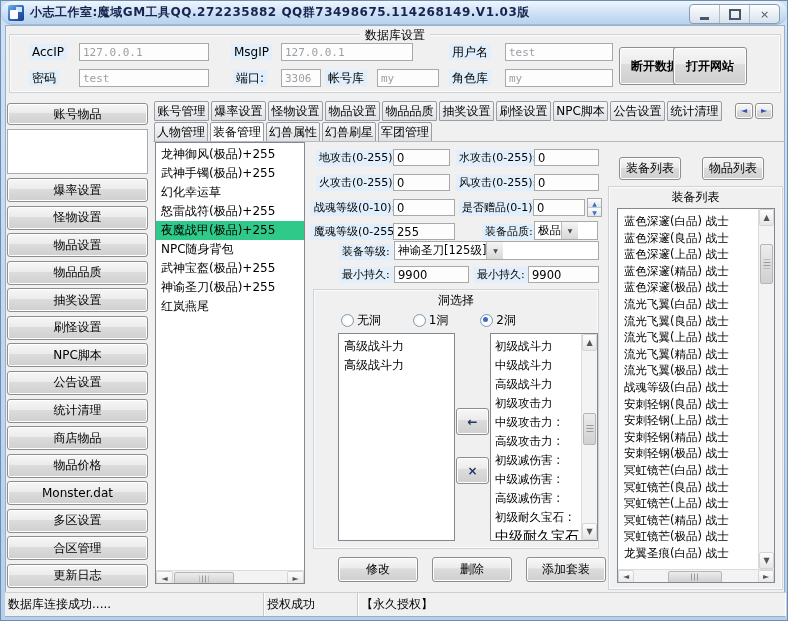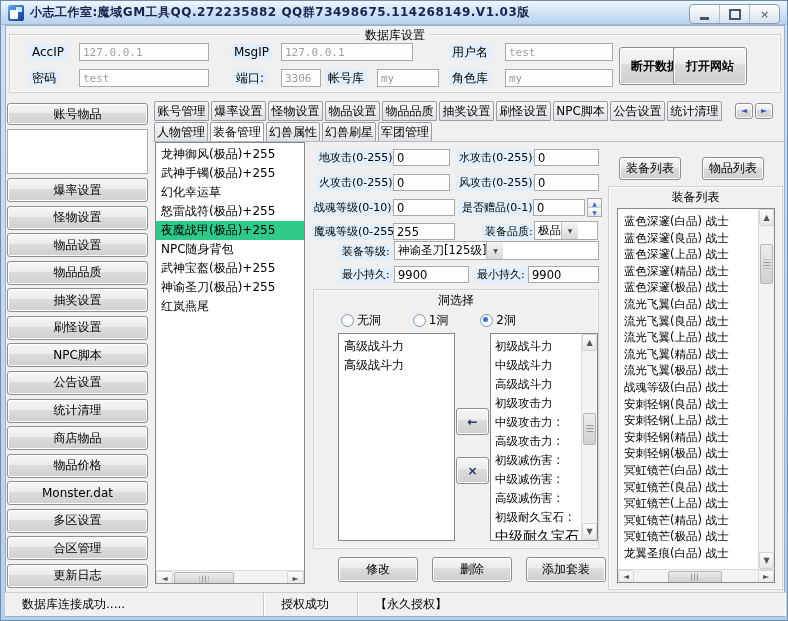--- a/index.html
+++ b/index.html
@@ -1,21 +1,21 @@
 <!DOCTYPE html>
 <html><head>
 <meta charset="utf-8">
 <style>
   html,body{margin:0;padding:0;background:#666;}
   .screen{position:relative;width:788px;height:621px;margin:0 auto;
     font-family:"DejaVu Sans",sans-serif;font-size:12px;color:#000;
     background:linear-gradient(#cfe1f5,#b6cfec);border:1px solid #6e8cab;box-sizing:border-box;overflow:hidden;}
   .abs{position:absolute;box-sizing:border-box;}
   
-  .titlebar{left:0;top:0;width:100%;height:24px;background:linear-gradient(#eef6fe,#cadef4 60%,#b9d2ee);border-bottom:1px solid #9fb9d8;display:flex;align-items:center;}
+  .titlebar{left:0;top:0;width:100%;height:24px;background:linear-gradient(#eef6fe,#cadef4 60%,#b9d2ee);border-bottom:1px solid #9fb9d8;display:flex;align-items:center;border-radius:12px;}
   .app-icon{width:16px;height:16px;margin:0 6px 0 7px;border-radius:2px;
     background:linear-gradient(135deg,#6fb1e8 0%,#2d66b8 55%,#123d86 100%);position:relative;flex:0 0 auto;}
   .app-icon::after{content:"";position:absolute;left:2px;bottom:2px;width:8px;height:9px;background:#fff;border-radius:1px;}
   .app-icon::before{content:"";position:absolute;right:2px;top:2px;width:6px;height:5px;background:#cfe6fb;}
   .title-text{font-weight:bold;color:#16254e;white-space:nowrap;letter-spacing:.5px;}
   .winbtns{position:absolute;right:7px;top:3px;height:18px;display:flex;border:1px solid #8a9cb2;border-radius:4px;overflow:hidden;background:linear-gradient(#fdfefe,#d7e1ec);}
   .winbtn{width:29px;display:flex;align-items:center;justify-content:center;border-right:1px solid #aebccb;cursor:default;color:#44566b;font-size:11px;line-height:1;}
   .winbtn:last-child{border-right:none;}
   .glyph-min{width:9px;height:3px;border:1px solid #44566b;border-width:0 0 3px 0;margin-top:5px;}
   .glyph-max{width:8px;height:7px;border:2px solid #44566b;}
@@ -60,21 +60,21 @@
   .sb-end{flex:0 0 15px;display:flex;align-items:center;justify-content:center;background:linear-gradient(#fdfdfd,#e6e6e6);border:1px solid #d5d5d5;border-radius:2px;}
   .sb-track{flex:1;position:relative;}
   .thumb{position:absolute;background:linear-gradient(#ececec,#d0d0d0);border:1px solid #b5b5b5;border-radius:2px;}
   .thumb::after{content:"";position:absolute;left:50%;top:50%;transform:translate(-50%,-50%);}
   .thumb.h{top:1px;bottom:1px;}
   .thumb.h::after{width:9px;height:7px;background:repeating-linear-gradient(to right,#9a9a9a 0 1px,transparent 1px 3px);}
   .thumb.v{left:1px;right:1px;}
   .thumb.v::after{width:7px;height:9px;background:repeating-linear-gradient(to bottom,#9a9a9a 0 1px,transparent 1px 3px);}
   
   .statusbar{left:4px;top:591px;width:780px;height:24px;background:#f0f0f0;border-top:1px solid #cfcfcf;display:flex;align-items:center;}
-  .sb-panel{height:100%;display:flex;align-items:center;padding-left:17px;border-right:1px solid #c9c9c9;box-shadow:1px 0 0 #fff;white-space:nowrap;overflow:hidden;box-sizing:border-box;}
+  .sb-panel{height:100%;display:flex;align-items:center;padding-left:3px;border-right:1px solid #c9c9c9;box-shadow:1px 0 0 #fff;white-space:nowrap;overflow:hidden;box-sizing:border-box;}
   .formlab{font-size:11px;}
 </style>
 </head>
 <body>
 
 <div class="screen">
 
   <div class="abs titlebar">
     <div class="app-icon"></div>
     <div class="title-text">小志工作室:魔域GM工具QQ.272235882 QQ群73498675.114268149.V1.03版</div>

